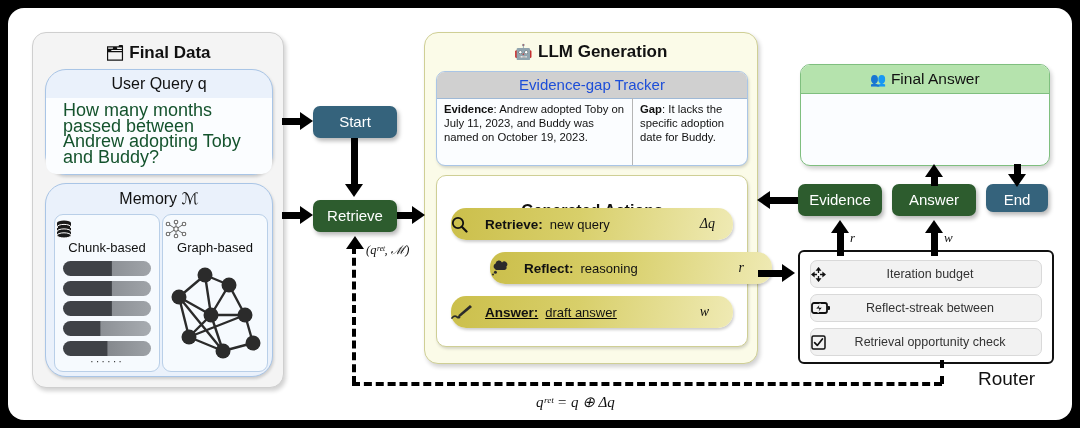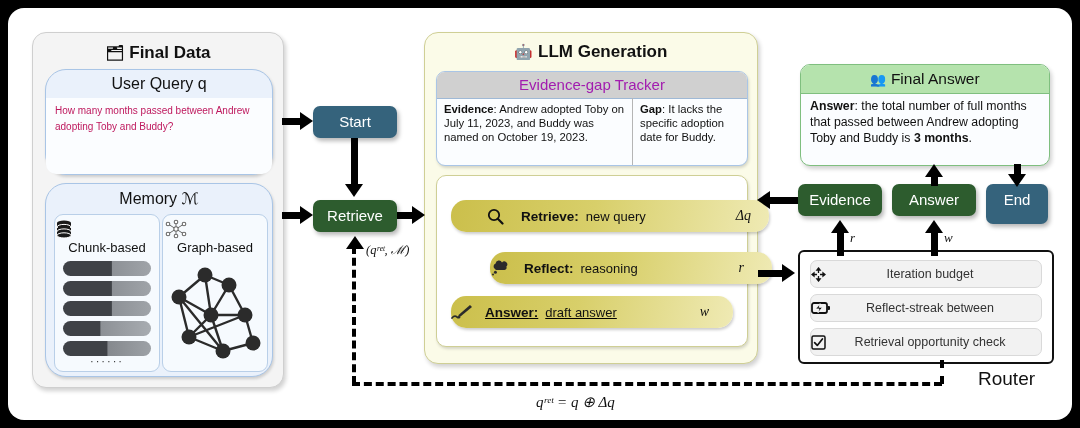--- a/index.html
+++ b/index.html
@@ -28,22 +28,22 @@
     border-radius:21px;box-shadow:1px 2px 3px rgba(0,0,0,.16);
   }
   #uq-card{left:12px;top:36px;width:226px;height:104px;}
   #uq-head{
     position:absolute;left:0;top:0;width:100%;height:28px;line-height:28px;
     text-align:center;font-size:16px;color:#111;border-bottom:1px solid #a9c5e6;
   }
   #uq-body{
     position:absolute;left:0;top:28px;width:100%;height:76px;
     background:#fbfdff;border-radius:0 0 10px 10px;
-    padding:5px 9px;box-sizing:border-box;
-    font-size:10px;line-height:15.5px;color:#be185d;
+    padding:5px 17px;box-sizing:border-box;
+    font-size:18px;line-height:15.5px;color:#14532d;
   }
   #mem-card{left:12px;top:150px;width:226px;height:192px;}
   #mem-head{
     position:absolute;left:0;top:2px;width:100%;height:26px;line-height:26px;
     text-align:center;font-size:16px;color:#111;
   }
   .mem-col{
     position:absolute;top:30px;width:104px;height:156px;
     background:#f6fafe;border:1px solid #b9cfe8;border-radius:9px;
   }
@@ -72,21 +72,21 @@
     position:absolute;left:0;top:9px;width:100%;text-align:center;
     font-size:17px;font-weight:bold;color:#111;
   }
   #egt-card{
     position:absolute;left:11px;top:38px;width:310px;height:93px;
     background:#fbfdff;border:1px solid #a9c5e6;border-radius:9px;
     box-shadow:1px 2px 3px rgba(0,0,0,.15);overflow:hidden;
   }
   #egt-head{
     position:absolute;left:0;top:0;width:100%;height:26px;line-height:26px;
-    text-align:center;font-size:15px;color:#a21caf;
+    text-align:center;font-size:15px;color:#1d4ed8;
     background:#d0d0d0;border-bottom:1px solid #9fb9d6;
   }
   #egt-body{position:absolute;left:0;top:26px;width:100%;height:67px;display:flex;}
   #egt-evidence{
     flex:0 0 196px;padding:4px 6px 0 7px;box-sizing:border-box;
     font-size:11.3px;line-height:14px;color:#111;border-right:1px solid #b5b5b5;
   }
   #egt-gap{flex:1;padding:4px 5px 0 7px;box-sizing:border-box;font-size:11.3px;line-height:14px;color:#111;}
   #ga-card{
     position:absolute;left:11px;top:142px;width:310px;height:170px;
@@ -139,21 +139,21 @@
   }
   
   .node{
     position:absolute;border-radius:7px;color:#fff;text-align:center;
     font-size:15px;box-shadow:2px 3px 4px rgba(0,0,0,.28);
   }
   #node-start{left:305px;top:98px;width:84px;height:32px;line-height:32px;background:#35637c;}
   #node-retrieve{left:305px;top:192px;width:84px;height:32px;line-height:32px;background:#2d5c2e;}
   #node-reflect{left:790px;top:176px;width:84px;height:32px;line-height:32px;background:#2d5c2e;}
   #node-answer{left:884px;top:176px;width:84px;height:32px;line-height:32px;background:#2d5c2e;}
-  #node-end{left:978px;top:176px;width:62px;height:40px;line-height:32px;background:#35637c;}
+  #node-end{left:978px;top:176px;width:62px;height:28px;line-height:32px;background:#35637c;}
   
   .ar-h{position:absolute;height:7px;background:#000;}
   .ar-v{position:absolute;width:7px;background:#000;}
   .tip{position:absolute;width:0;height:0;}
   .tip-r{border-top:9px solid transparent;border-bottom:9px solid transparent;border-left:13px solid #000;}
   .tip-l{border-top:9px solid transparent;border-bottom:9px solid transparent;border-right:13px solid #000;}
   .tip-d{border-left:9px solid transparent;border-right:9px solid transparent;border-top:13px solid #000;}
   .tip-u{border-left:9px solid transparent;border-right:9px solid transparent;border-bottom:13px solid #000;}
   .lbl{position:absolute;font-family:"Liberation Serif",serif;font-style:italic;font-size:13px;color:#111;}
   .dash-h{position:absolute;height:0;border-top:4px dashed #000;}
@@ -254,21 +254,21 @@
         </div>
         <div id="egt-gap">
           <b>Gap</b><span>: It lacks the specific adoption date for Buddy.</span>
         </div>
       </div>
     </div>
 
     <div id="ga-card">
       <div id="ga-title">Generated Actions</div>
 
-      <div class="action" style="top:24px;padding-left:36px;">
+      <div class="action" style="top:32px;">
         <span class="ic">
           <svg width="17" height="17" viewBox="0 0 17 17">
               <circle cx="7" cy="7" r="5.2" fill="none" stroke="#111" stroke-width="1.8"></circle>
               <line x1="10.8" y1="10.8" x2="15.5" y2="15.5" stroke="#111" stroke-width="2.2" stroke-linecap="round"></line>
             </svg>
         </span>
         <span class="nm">Retrieve:</span>
         <span class="vl">new query</span>
         <span class="sy">Δq</span>
       </div>
@@ -297,23 +297,20 @@
         <span class="vl">draft answer</span>
         <span class="sy" style="right:24px;">w</span>
       </div>
     </div>
   </div>
 
   <div class="abs" id="fa-panel">
     <div id="fa-head">
       <span style="font-size:13px;">👥</span>
       <span>Final Answer</span>
-    </div>
-    <div id="fa-body">
-      <b>Answer</b><span>: the total number of full months that passed between Andrew adopting Toby and Buddy is </span><b>3 months</b><span>.</span>
     </div>
   </div>
 
   <div class="abs" id="router-panel">
     <div class="router-row" style="top:8px;">
       <span class="ic">
         <svg width="15" height="15" viewBox="0 0 15 15">
           <g stroke="#111" stroke-width="1.3" fill="#111">
             <path d="M7.5 2 v4 M7.5 9 v4 M2 7.5 h4 M9 7.5 h4"></path>
             <path d="M7.5 1 l1.6 2h-3.2z M7.5 14 l1.6-2h-3.2z M1 7.5 l2 1.6v-3.2z M14 7.5 l-2 1.6v-3.2z"></path>

